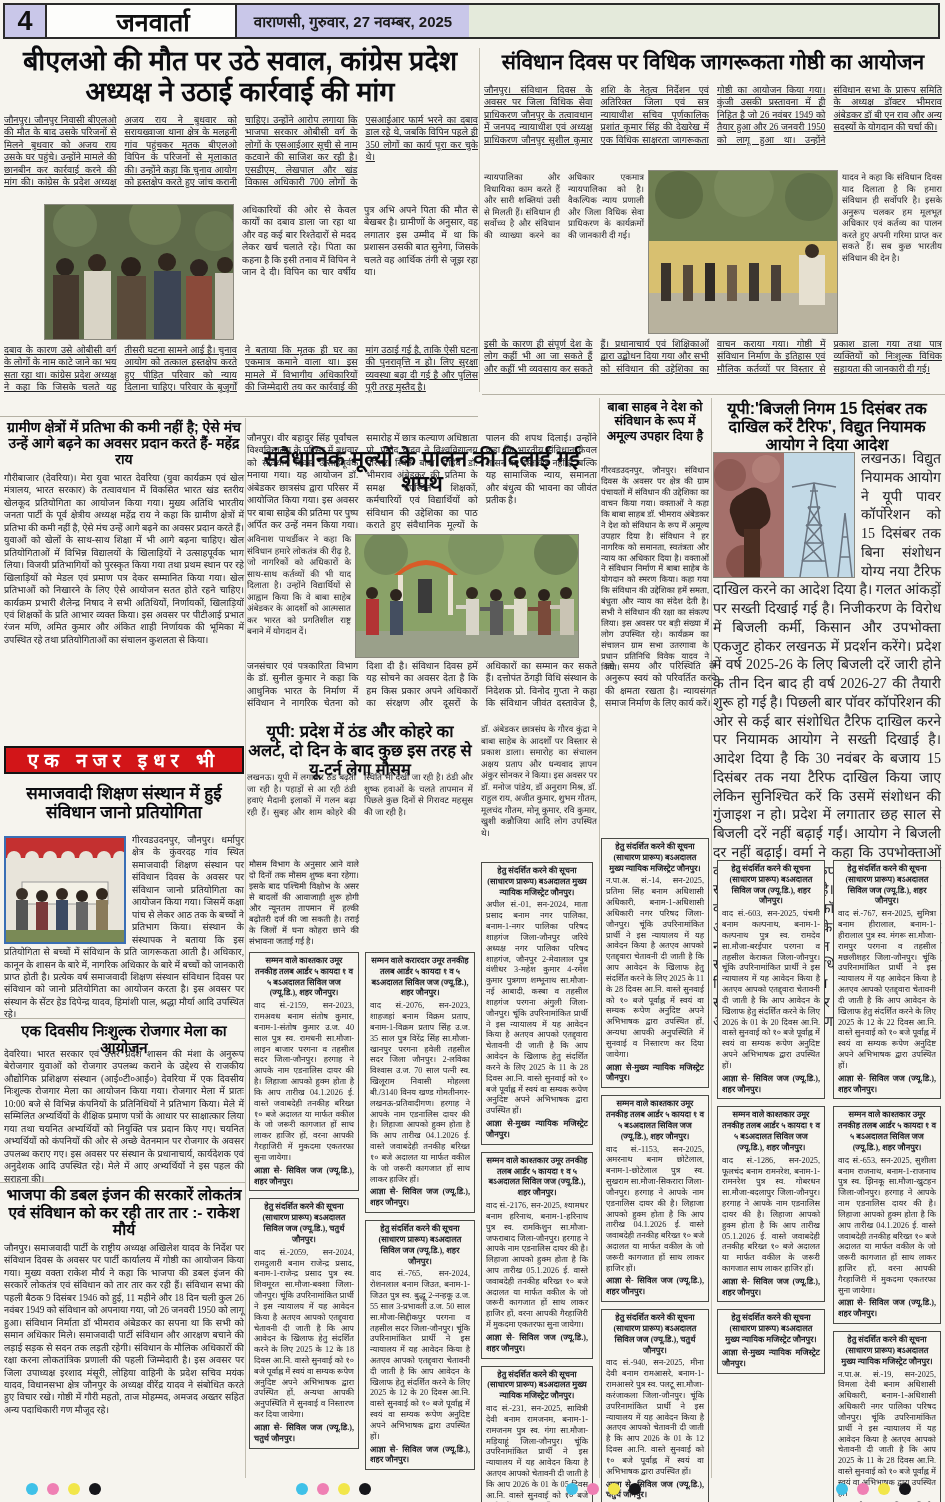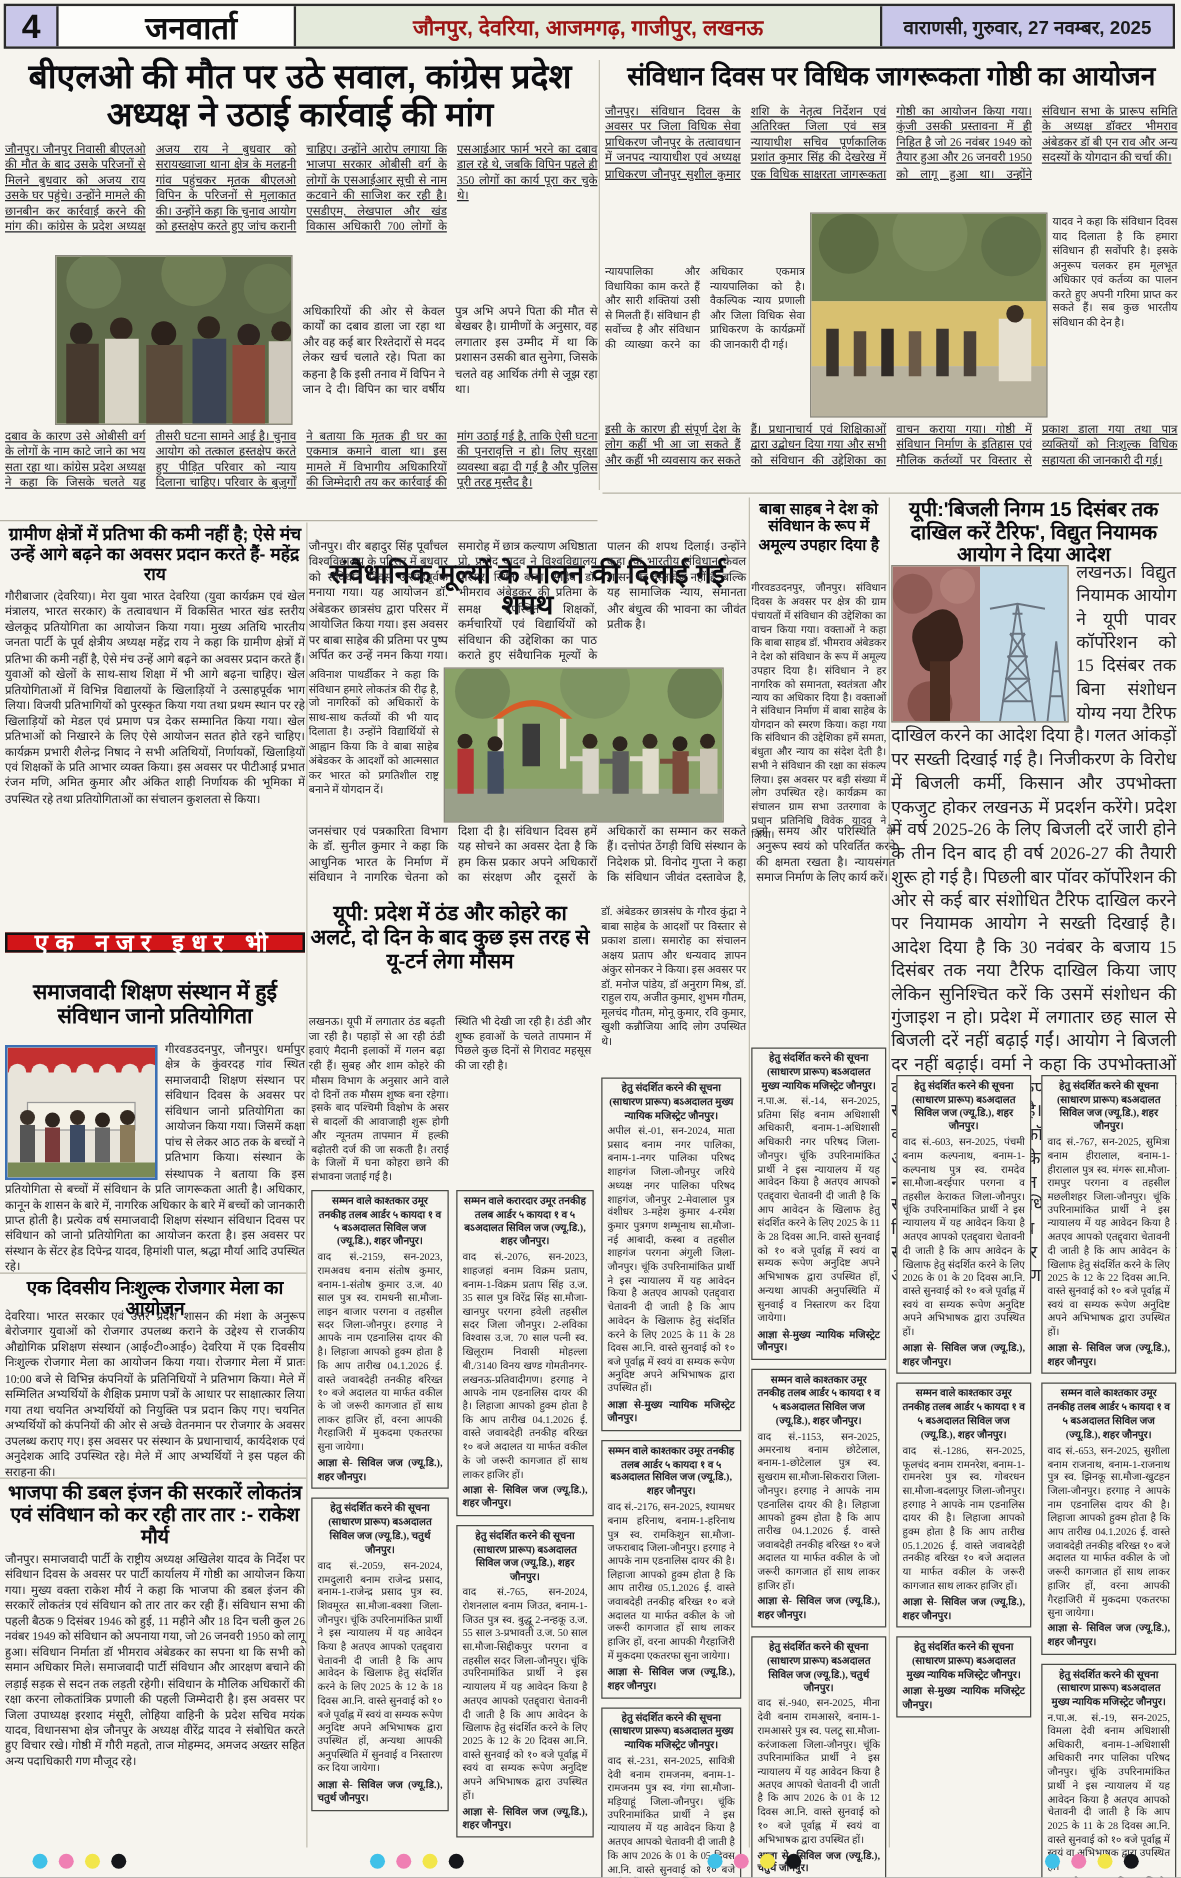--- a/index.html
+++ b/index.html
@@ -2,21 +2,21 @@
 <html><head>
 <meta charset="utf-8">
 <style>
   html,body{margin:0;padding:0;background:#888;}
   .page{position:relative;width:945px;height:1502px;background:#f6f4ee;overflow:hidden;
         font-family:"Liberation Serif","DejaVu Serif",serif;color:#222228;}
   .abs{position:absolute;}
   .hl{font-family:"Liberation Sans","DejaVu Sans",sans-serif;font-weight:bold;color:#0c0c10;line-height:1.14;text-align:center;}
   .body{font-size:9.3px;line-height:1.34;text-align:justify;}
   .sm{font-size:8.3px;line-height:1.32;text-align:justify;}
-  .c2{column-count:2;column-gap:8px;margin-top:40px;}
+  .c2{column-count:2;column-gap:8px;}
   .c3{column-count:3;column-gap:8px;}
   .c4{column-count:4;column-gap:8px;text-decoration:underline;}
   
   .hdr{position:absolute;left:3px;top:3px;width:937px;height:36px;display:flex;border:2px solid #2b2b2b;box-sizing:border-box;background:#e4eadb;}
   .hdr>div{display:flex;align-items:center;justify-content:center;box-sizing:border-box;}
   .hdr .num{width:42px;background:#c9c7e9;border-right:2px solid #2b2b2b;font:bold 27px "Liberation Sans",sans-serif;color:#111;}
   .hdr .mast{width:190px;background:#fdfdfb;border-right:2px solid #2b2b2b;font:bold 25px "Liberation Serif",serif;color:#101010;padding-left:24px;}
   .hdr .eds{flex:1;background:#e4eadb;border-right:2px solid #2b2b2b;font:bold 17px "Liberation Sans",sans-serif;color:#9c1414;}
   .hdr .date{width:232px;background:#c9c7e9;font:bold 15px "Liberation Sans",sans-serif;color:#1c1c1c;}
   .vrule{position:absolute;width:1px;background:#c2beb1;}
@@ -33,21 +33,20 @@
   .dot{width:12px;height:12px;border-radius:50%;}
 </style>
 </head>
 <body>
 
 <div class="page">
 
   <div class="hdr">
     <div class="num">4</div>
     <div class="mast">जनवार्ता</div>
-    <div class="eds">जौनपुर, देवरिया, आजमगढ़, गाजीपुर, लखनऊ</div>
     <div class="date">वाराणसी, गुरुवार, 27 नवम्बर, 2025</div>
   </div>
 
   <div>
     <div class="abs hl" style="left:4px;top:46px;width:472px;font-size:27px;">बीएलओ की मौत पर उठे सवाल, कांग्रेस प्रदेश अध्यक्ष ने उठाई कार्रवाई की मांग</div>
     <div class="abs body c4" style="left:4px;top:114px;width:474px;height:88px;">जौनपुर। जौनपुर निवासी बीएलओ की मौत के बाद उसके परिजनों से मिलने बुधवार को अजय राय उसके घर पहुंचे। उन्होंने मामले की छानबीन कर कार्रवाई करने की मांग की। कांग्रेस के प्रदेश अध्यक्ष अजय राय ने बुधवार को सरायख्वाजा थाना क्षेत्र के मलहनी गांव पहुंचकर मृतक बीएलओ विपिन के परिजनों से मुलाकात की। उन्होंने कहा कि चुनाव आयोग को हस्तक्षेप करते हुए जांच करानी चाहिए। उन्होंने आरोप लगाया कि भाजपा सरकार ओबीसी वर्ग के लोगों के एसआईआर सूची से नाम कटवाने की साजिश कर रही है। एसडीएम, लेखपाल और खंड विकास अधिकारी 700 लोगों के एसआईआर फार्म भरने का दबाव डाल रहे थे, जबकि विपिन पहले ही 350 लोगों का कार्य पूरा कर चुके थे।</div>
     <div class="abs photo" style="left:44px;top:204px;width:190px;height:136px;">
       <svg width="188" height="134" xmlns="http://www.w3.org/2000/svg">
         <rect width="188" height="134" fill="#5f6b4a"></rect>
         <circle cx="30" cy="20" r="22" fill="#75855c" opacity="0.7"></circle>
@@ -103,21 +102,21 @@
   <div class="hrule" style="left:482px;top:394px;width:463px;"></div>
   <div class="vrule" style="left:245px;top:418px;height:1060px;"></div>
   <div class="vrule" style="left:599px;top:398px;height:1080px;"></div>
   <div class="vrule" style="left:711px;top:398px;height:1080px;"></div>
 
   <div>
     <div class="abs hl" style="left:4px;top:420px;width:240px;font-size:14px;">ग्रामीण क्षेत्रों में प्रतिभा की कमी नहीं है; ऐसे मंच उन्हें आगे बढ़ने का अवसर प्रदान करते हैं- महेंद्र राय</div>
     <div class="abs body" style="left:4px;top:472px;width:240px;height:268px;">गौरीबाजार (देवरिया)। मेरा युवा भारत देवरिया (युवा कार्यक्रम एवं खेल मंत्रालय, भारत सरकार) के तत्वावधान में विकसित भारत खंड स्तरीय खेलकूद प्रतियोगिता का आयोजन किया गया। मुख्य अतिथि भारतीय जनता पार्टी के पूर्व क्षेत्रीय अध्यक्ष महेंद्र राय ने कहा कि ग्रामीण क्षेत्रों में प्रतिभा की कमी नहीं है, ऐसे मंच उन्हें आगे बढ़ने का अवसर प्रदान करते हैं। युवाओं को खेलों के साथ-साथ शिक्षा में भी आगे बढ़ना चाहिए। खेल प्रतियोगिताओं में विभिन्न विद्यालयों के खिलाड़ियों ने उत्साहपूर्वक भाग लिया। विजयी प्रतिभागियों को पुरस्कृत किया गया तथा प्रथम स्थान पर रहे खिलाड़ियों को मेडल एवं प्रमाण पत्र देकर सम्मानित किया गया। खेल प्रतिभाओं को निखारने के लिए ऐसे आयोजन सतत होते रहने चाहिए। कार्यक्रम प्रभारी शैलेन्द्र निषाद ने सभी अतिथियों, निर्णायकों, खिलाड़ियों एवं शिक्षकों के प्रति आभार व्यक्त किया। इस अवसर पर पीटीआई प्रभात रंजन मणि, अमित कुमार और अंकित शाही निर्णायक की भूमिका में उपस्थित रहे तथा प्रतियोगिताओं का संचालन कुशलता से किया।</div>
   </div>
 
-  <div class="abs banner" style="left:4px;top:746px;width:240px;height:16px;box-sizing:border-box;">एक नजर इधर भी</div>
+  <div class="abs banner" style="left:4px;top:746px;width:240px;height:28px;box-sizing:border-box;">एक नजर इधर भी</div>
   <div>
     <div class="abs hl" style="left:4px;top:784px;width:240px;font-size:17px;">समाजवादी शिक्षण संस्थान में हुई संविधान जानो प्रतियोगिता</div>
     <div class="abs body" style="left:4px;top:834px;width:240px;height:182px;">
       <span class="floatph photo" style="width:122px;height:108px;border:2px solid #3a6fb5;display:block;">
         <svg width="118" height="104" xmlns="http://www.w3.org/2000/svg">
           <rect width="118" height="104" fill="#e8e4da"></rect>
           <rect width="118" height="20" fill="#c43030"></rect>
           <circle cx="8" cy="20" r="7" fill="#e8e4da"></circle>
             <circle cx="26" cy="20" r="7" fill="#e8e4da"></circle>
             <circle cx="44" cy="20" r="7" fill="#e8e4da"></circle>

